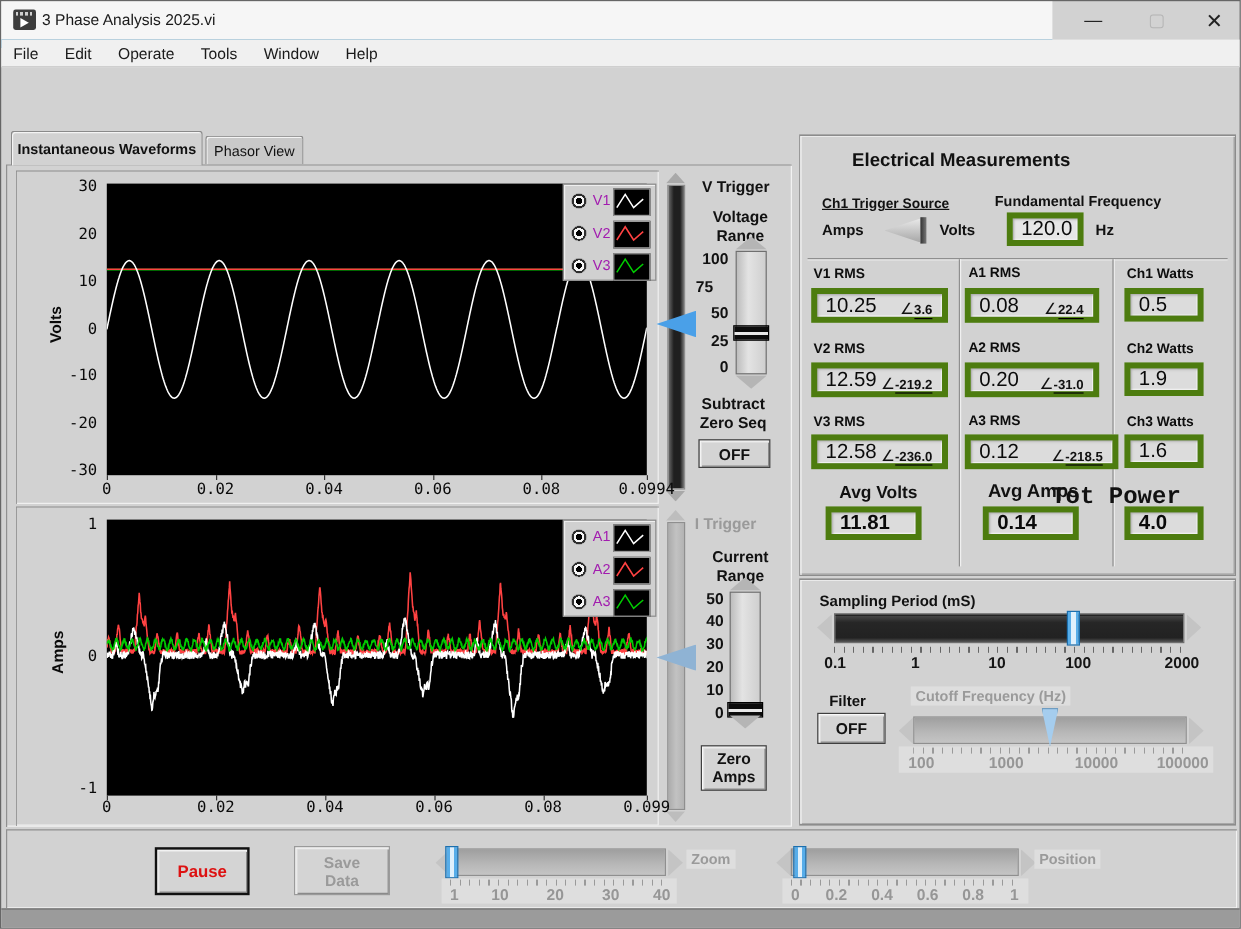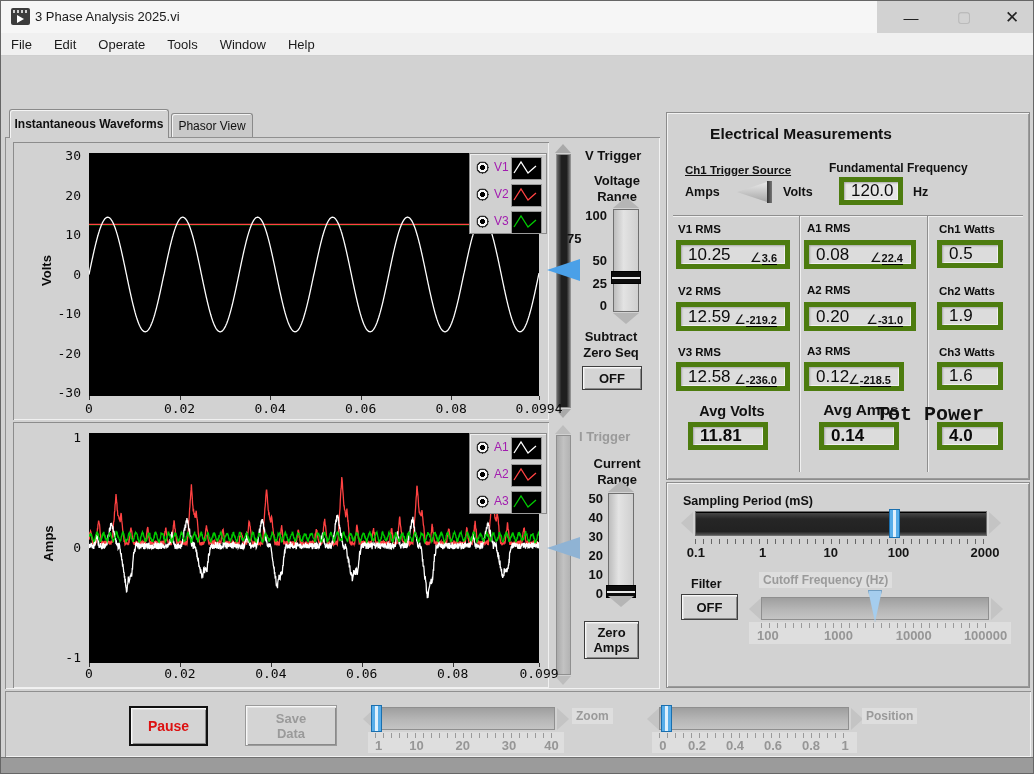--- a/index.html
+++ b/index.html
@@ -124,21 +124,21 @@
   <div class="abs smallarrow up" style="left:554px;top:143px;"></div>
   <div class="abs trigrail dark" style="left:555px;top:153px;width:15px;height:254px;"></div>
   <div class="abs smallarrow dn" style="left:554px;top:408px;"></div>
   <div class="abs trigptr" style="left:546px;top:258px;background:#4aa0e8;"></div>
 
   <div class="abs b" style="left:584px;top:147px;font-size:13px;">V Trigger</div>
   <div class="abs b ctr" style="left:578px;top:172px;width:76px;font-size:13px;">Voltage</div>
   <div class="abs b ctr" style="left:578px;top:188px;width:76px;font-size:13px;">Range</div>
   <div class="abs" style="left:566px;top:207px;width:40px;">
       <div style="position: absolute; right: 0px; top: 0px; width: 100%; text-align: right; font-weight: bold; font-size: 13px;">100</div>
-      <div style="position: absolute; right: 0px; top: 22.5px; width: 100%; text-align: left; font-weight: bold; font-size: 13px;">75</div>
+      <div style="position: absolute; right: 0px; top: 22.5px; width: 100%; text-align: center; font-weight: bold; font-size: 13px;">75</div>
       <div style="position: absolute; right: 0px; top: 45px; width: 100%; text-align: right; font-weight: bold; font-size: 13px;">50</div>
       <div style="position: absolute; right: 0px; top: 67.5px; width: 100%; text-align: right; font-weight: bold; font-size: 13px;">25</div>
       <div style="position: absolute; right: 0px; top: 90px; width: 100%; text-align: right; font-weight: bold; font-size: 13px;">0</div>
     </div>
   <div class="abs varrow up" style="left:612px;top:196px;"></div>
   <div class="abs vtrack" style="left:612px;top:208px;width:26px;height:103px;"></div>
   <div class="abs blackhandle" style="left:610px;top:270px;width:30px;"></div>
   <div class="abs varrow dn" style="left:612px;top:312px;"></div>
   <div class="abs b ctr" style="left:572px;top:328px;width:76px;font-size:13px;">Subtract</div>
   <div class="abs b ctr" style="left:572px;top:344px;width:76px;font-size:13px;">Zero Seq</div>
@@ -218,21 +218,21 @@
   <div class="abs vbox" style="left:803px;top:239px;width:112px;height:29px;">
     <span class="num">0.08</span>
     <span class="angle-group"><span class="angle-sym">∠</span><span class="angle-num">22.4</span></span>
   </div>
   <div class="abs fieldlab" style="left:806px;top:283px;">A2 RMS</div>
   <div class="abs vbox" style="left:803px;top:301px;width:112px;height:29px;">
     <span class="num">0.20</span>
     <span class="angle-group"><span class="angle-sym">∠</span><span class="angle-num">-31.0</span></span>
   </div>
   <div class="abs fieldlab" style="left:806px;top:344px;">A3 RMS</div>
-  <div class="abs vbox" style="left:803px;top:361px;width:100px;height:29px;">
+  <div class="abs vbox" style="left:803px;top:361px;width:128px;height:29px;">
     <span class="num">0.12</span>
     <span class="angle-group"><span class="angle-sym">∠</span><span class="angle-num">-218.5</span></span>
   </div>
   <div class="abs b ctr" style="left:800px;top:400px;width:120px;font-size:15.5px;">Avg Amps</div>
   <div class="abs vbox" style="left:818px;top:421px;width:80px;height:28px;">
     <span class="num b">0.14</span>
   </div>
 
   <div class="abs fieldlab" style="left:938px;top:222px;">Ch1 Watts</div>
   <div class="abs vbox" style="left:936px;top:239px;width:66px;height:28px;">
@@ -277,21 +277,21 @@
   <div class="abs tickstrip dis" style="left:760px;top:622px;width:228px;"></div>
   <div class="abs" style="left:760px;top:627px;width:228px;height:14px;">
       <span class="scale-label dis" style="left: 3%;">100</span>
       <span class="scale-label dis" style="left: 34%;">1000</span>
       <span class="scale-label dis" style="left: 67%;">10000</span>
       <span class="scale-label dis" style="left: 98.5%;">100000</span>
     </div>
 
   <div class="abs" style="left:4px;top:690px;width:1026px;height:66px;box-shadow:inset 1px 1px 0 #8f8f8f,inset -1px -1px 0 #f2f2f2;"></div>
   <div class="abs btn3d" style="left:128px;top:705px;width:79px;height:40px;border:2px solid #111;font-size:14px;color:#dd1111;">Pause</div>
-  <div class="abs btn3d" style="left:244px;top:704px;width:92px;height:41px;flex-direction:column;line-height:15px;color:#9a9a9a;border-color:#9a9a9a;">
+  <div class="abs btn3d" style="left:244px;top:704px;width:80px;height:41px;flex-direction:column;line-height:15px;color:#9a9a9a;border-color:#9a9a9a;">
     <span>Save</span>
     <span>Data</span>
   </div>
 
   <div class="abs harrow l" style="left:362px;top:707px;"></div>
   <div class="abs htrack-gray" style="left:374px;top:706px;width:180px;height:23px;"></div>
   <div class="abs bluehandle" style="left:370px;top:704px;height:27px;"></div>
   <div class="abs harrow r" style="left:556px;top:707px;"></div>
   <div class="abs lightbox" style="left:367px;top:731px;width:196px;height:21px;"></div>
   <div class="abs tickstrip dis" style="left:374px;top:732px;width:180px;"></div>

